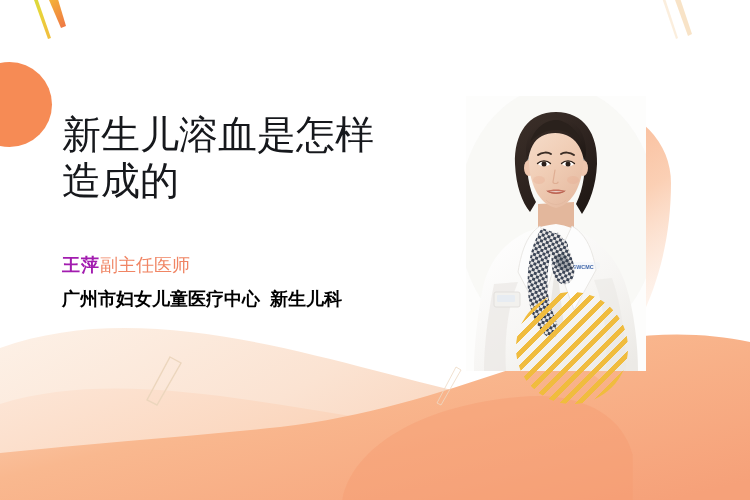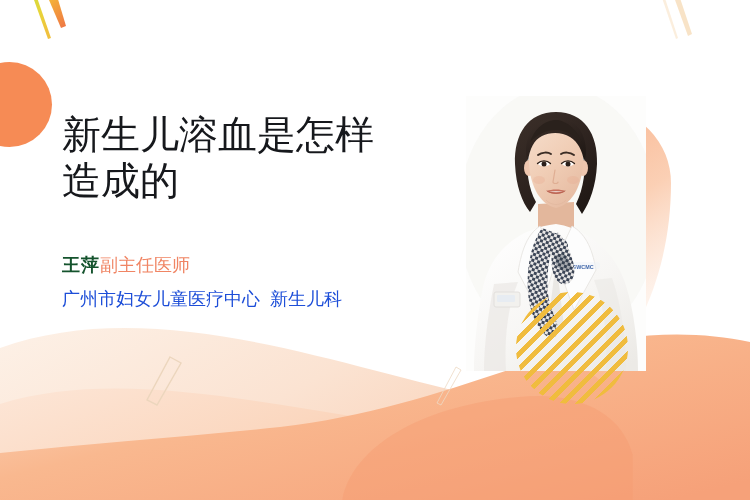--- a/index.html
+++ b/index.html
@@ -134,33 +134,33 @@
   }
   #byline {
     margin-top: 46px;
     font-size: 18px;
     line-height: 30px;
     color: #ef7f5a;
     white-space: nowrap;
   }
   #doctor-name {
     font-weight: bold;
-    color: #14532d;
+    color: #a21caf;
     letter-spacing: 1px;
   }
   #doctor-title {
     font-weight: 400;
     color: #f08564;
   }
   #affiliation {
     margin-top: 4px;
     font-size: 18px;
     line-height: 30px;
-    color: #1d4ed8;
-    font-weight: 400;
+    color: #000000;
+    font-weight: 700;
     white-space: nowrap;
   }
   #department {
     margin-left: 10px;
   }
 </style>
 </head>
 <body>
 
 <div id="card">

